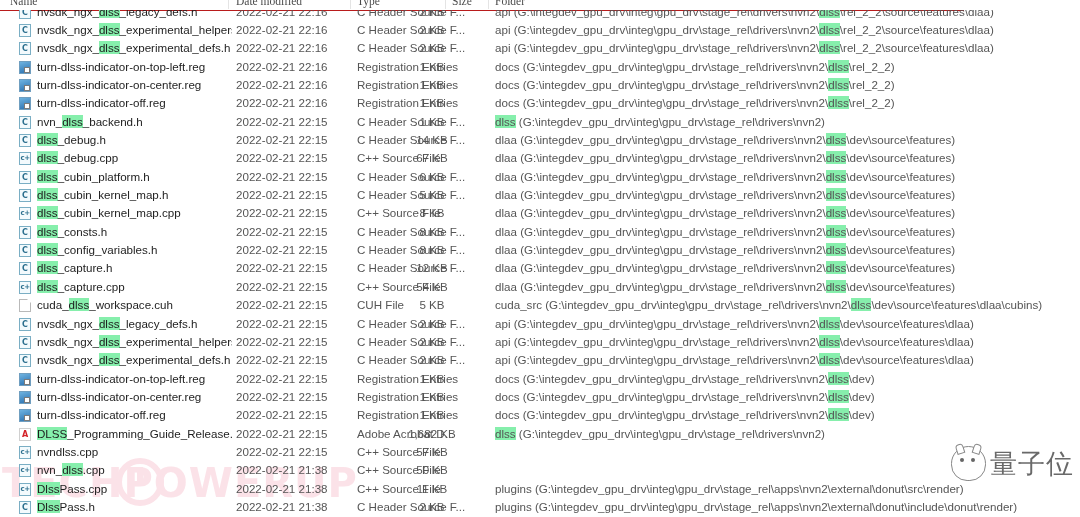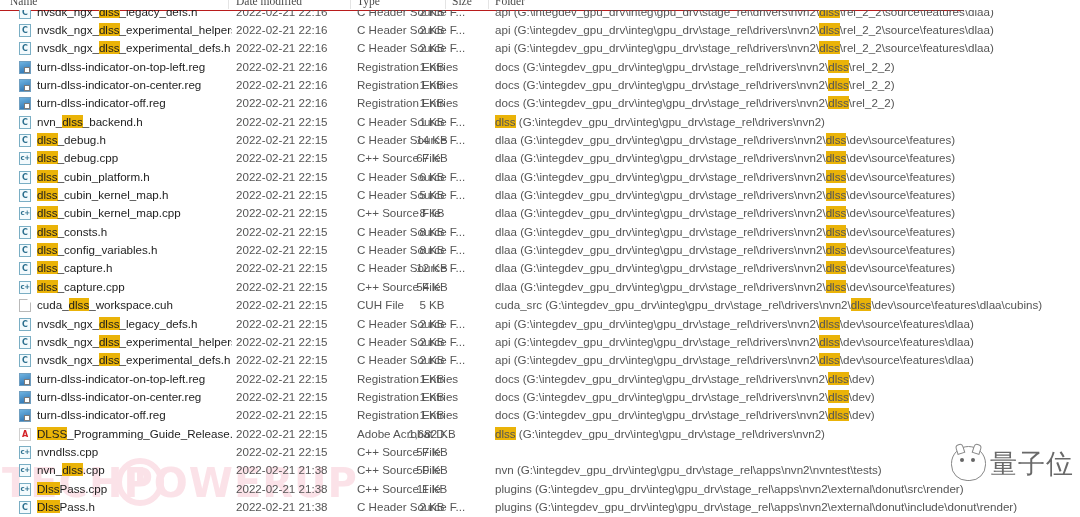--- a/index.html
+++ b/index.html
@@ -233,21 +233,21 @@
     white-space: nowrap;
     overflow: hidden;
   }
   .c-name { left: 37px; max-width: 195px; }
   .c-date { left: 236px; color: #555; }
   .c-type { left: 357px; color: #555; }
   .c-size { left: 392px; width: 80px; text-align: center; color: #555; }
   .c-folder { left: 495px; color: #555; max-width: 580px; }
 
   .hl {
-    background: #eab308;
+    background: #86efac;
   }
 </style>
 </head>
 <body>
 
 <div class="wm-techpowerup">
   <div class="tpu-text">TECHPOWERUP</div>
   <div class="tpu-ring"></div>
 </div>
 
@@ -474,21 +474,20 @@
         <span class="cell c-date">2022-02-21 22:15</span>
         <span class="cell c-type">C++ Source File</span>
         <span class="cell c-size">57 KB</span>
       </div>
       <div class="row">
         <span class="icon ico-cpp">c+</span>
         <span class="cell c-name">nvn_<span class="hl">dlss</span>.cpp</span>
         <span class="cell c-date">2022-02-21 21:38</span>
         <span class="cell c-type">C++ Source File</span>
         <span class="cell c-size">50 KB</span>
-        <span class="cell c-folder">nvn (G:\integdev_gpu_drv\integ\gpu_drv\stage_rel\apps\nvn2\nvntest\tests)</span>
       </div>
       <div class="row">
         <span class="icon ico-cpp">c+</span>
         <span class="cell c-name"><span class="hl">Dlss</span>Pass.cpp</span>
         <span class="cell c-date">2022-02-21 21:38</span>
         <span class="cell c-type">C++ Source File</span>
         <span class="cell c-size">11 KB</span>
         <span class="cell c-folder">plugins (G:\integdev_gpu_drv\integ\gpu_drv\stage_rel\apps\nvn2\external\donut\src\render)</span>
       </div>
       <div class="row">

